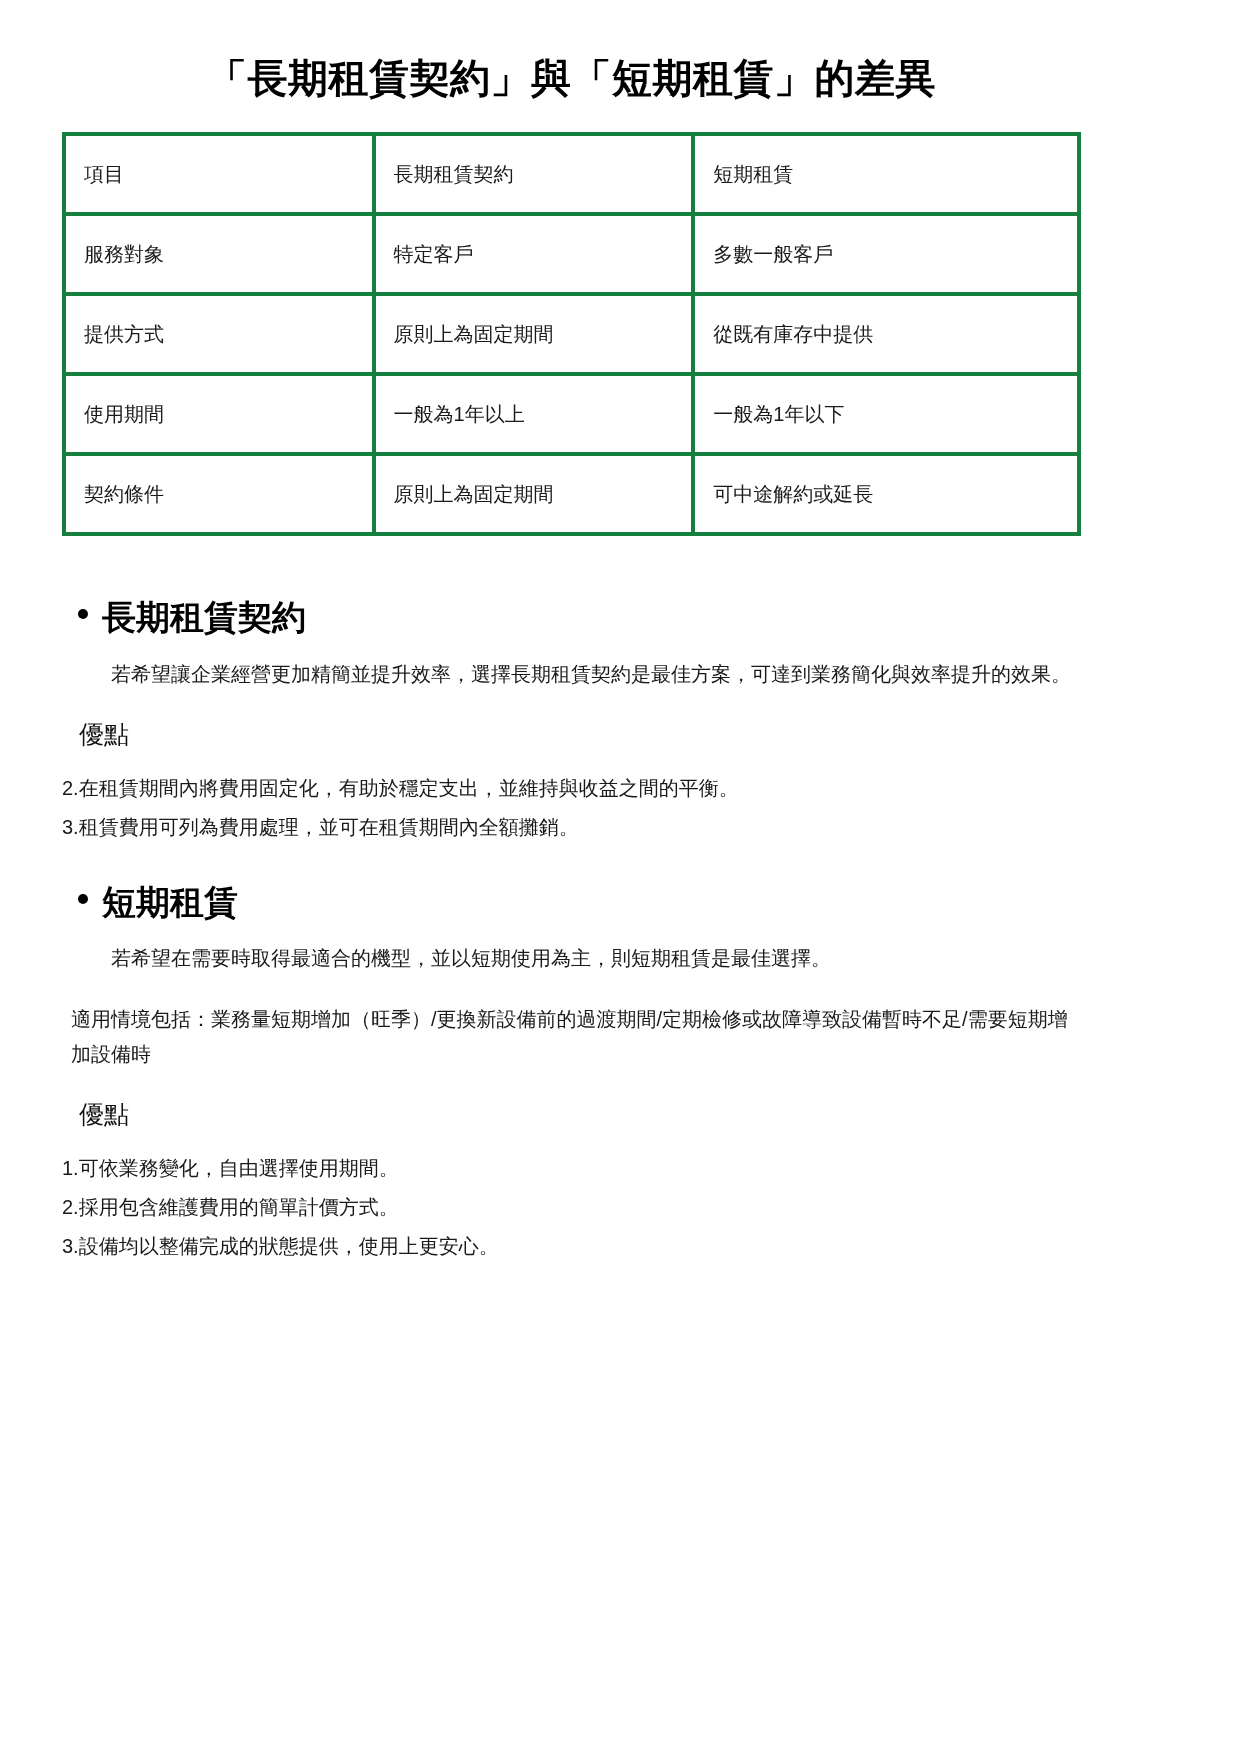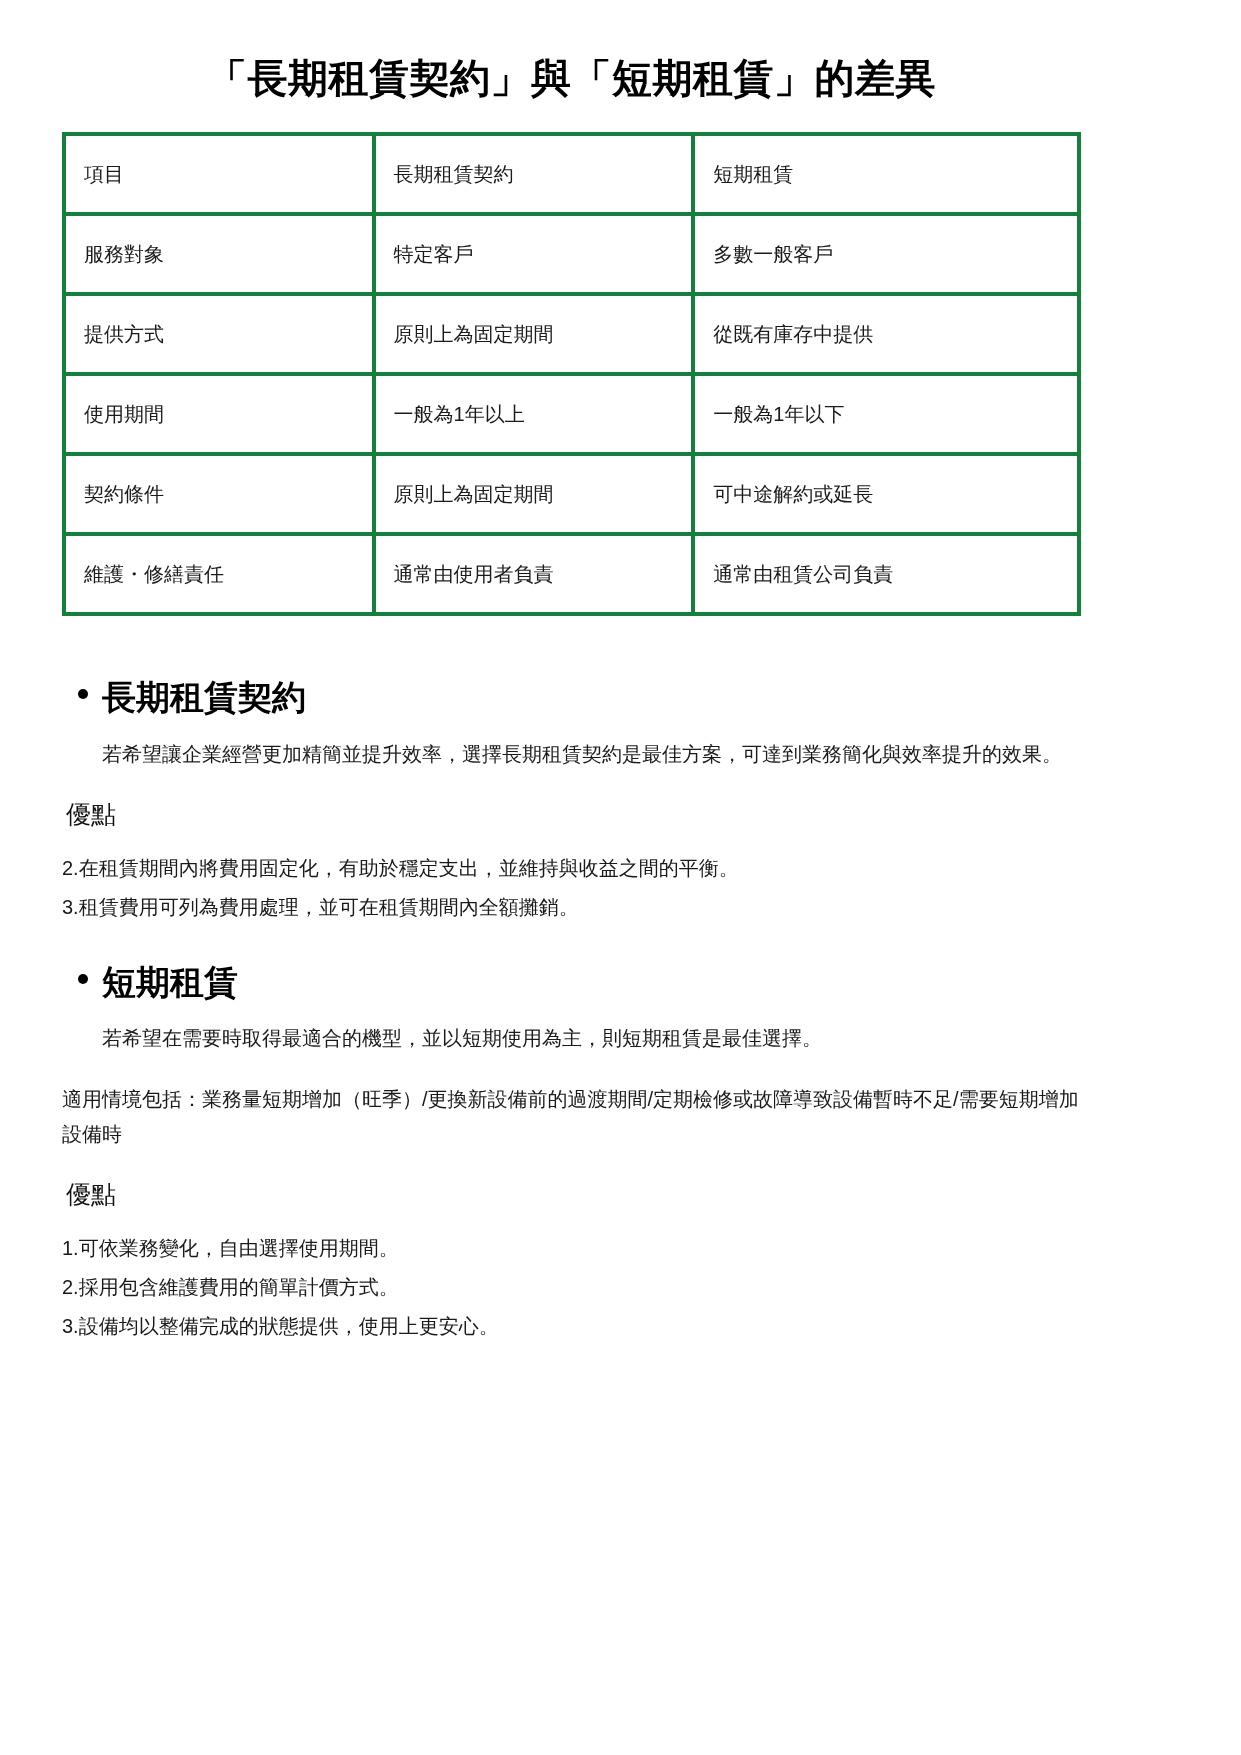--- a/index.html
+++ b/index.html
@@ -63,31 +63,31 @@
   }
   .bullet-heading .txt {
     font-size: 34px;
     font-weight: 700;
     line-height: 1.25;
     color: #000;
   }
   p.para {
     font-size: 20px;
     line-height: 1.75;
-    margin: 14px 0 26px 0;
+    margin: 14px 0 26px 9px;
     text-indent: 2em;
     color: #1a1a1a;
   }
   p.para.no-indent {
     text-indent: 0;
   }
   h3.subhead {
     font-size: 25px;
     font-weight: 400;
-    margin: 26px 0 18px 4px;
+    margin: 26px 0 18px 17px;
     color: #111;
   }
   ol.plain-list {
     list-style: none;
     margin: 0 0 18px 0;
     padding: 0;
   }
   ol.plain-list li {
     font-size: 20px;
     line-height: 1.95;
@@ -126,25 +126,20 @@
       <tr>
         <td>使用期間</td>
         <td>一般為1年以上</td>
         <td>一般為1年以下</td>
       </tr>
       <tr>
         <td>契約條件</td>
         <td>原則上為固定期間</td>
         <td>可中途解約或延長</td>
       </tr>
-      <tr>
-        <td>維護・修繕責任</td>
-        <td>通常由使用者負責</td>
-        <td>通常由租賃公司負責</td>
-      </tr>
     </tbody>
   </table>
 
   <section>
     <div class="bullet-heading">
       <span class="dot"></span>
       <span class="txt">長期租賃契約</span>
     </div>
     <p class="para">若希望讓企業經營更加精簡並提升效率，選擇長期租賃契約是最佳方案，可達到業務簡化與效率提升的效果。</p>
     <h3 class="subhead">優點</h3>

